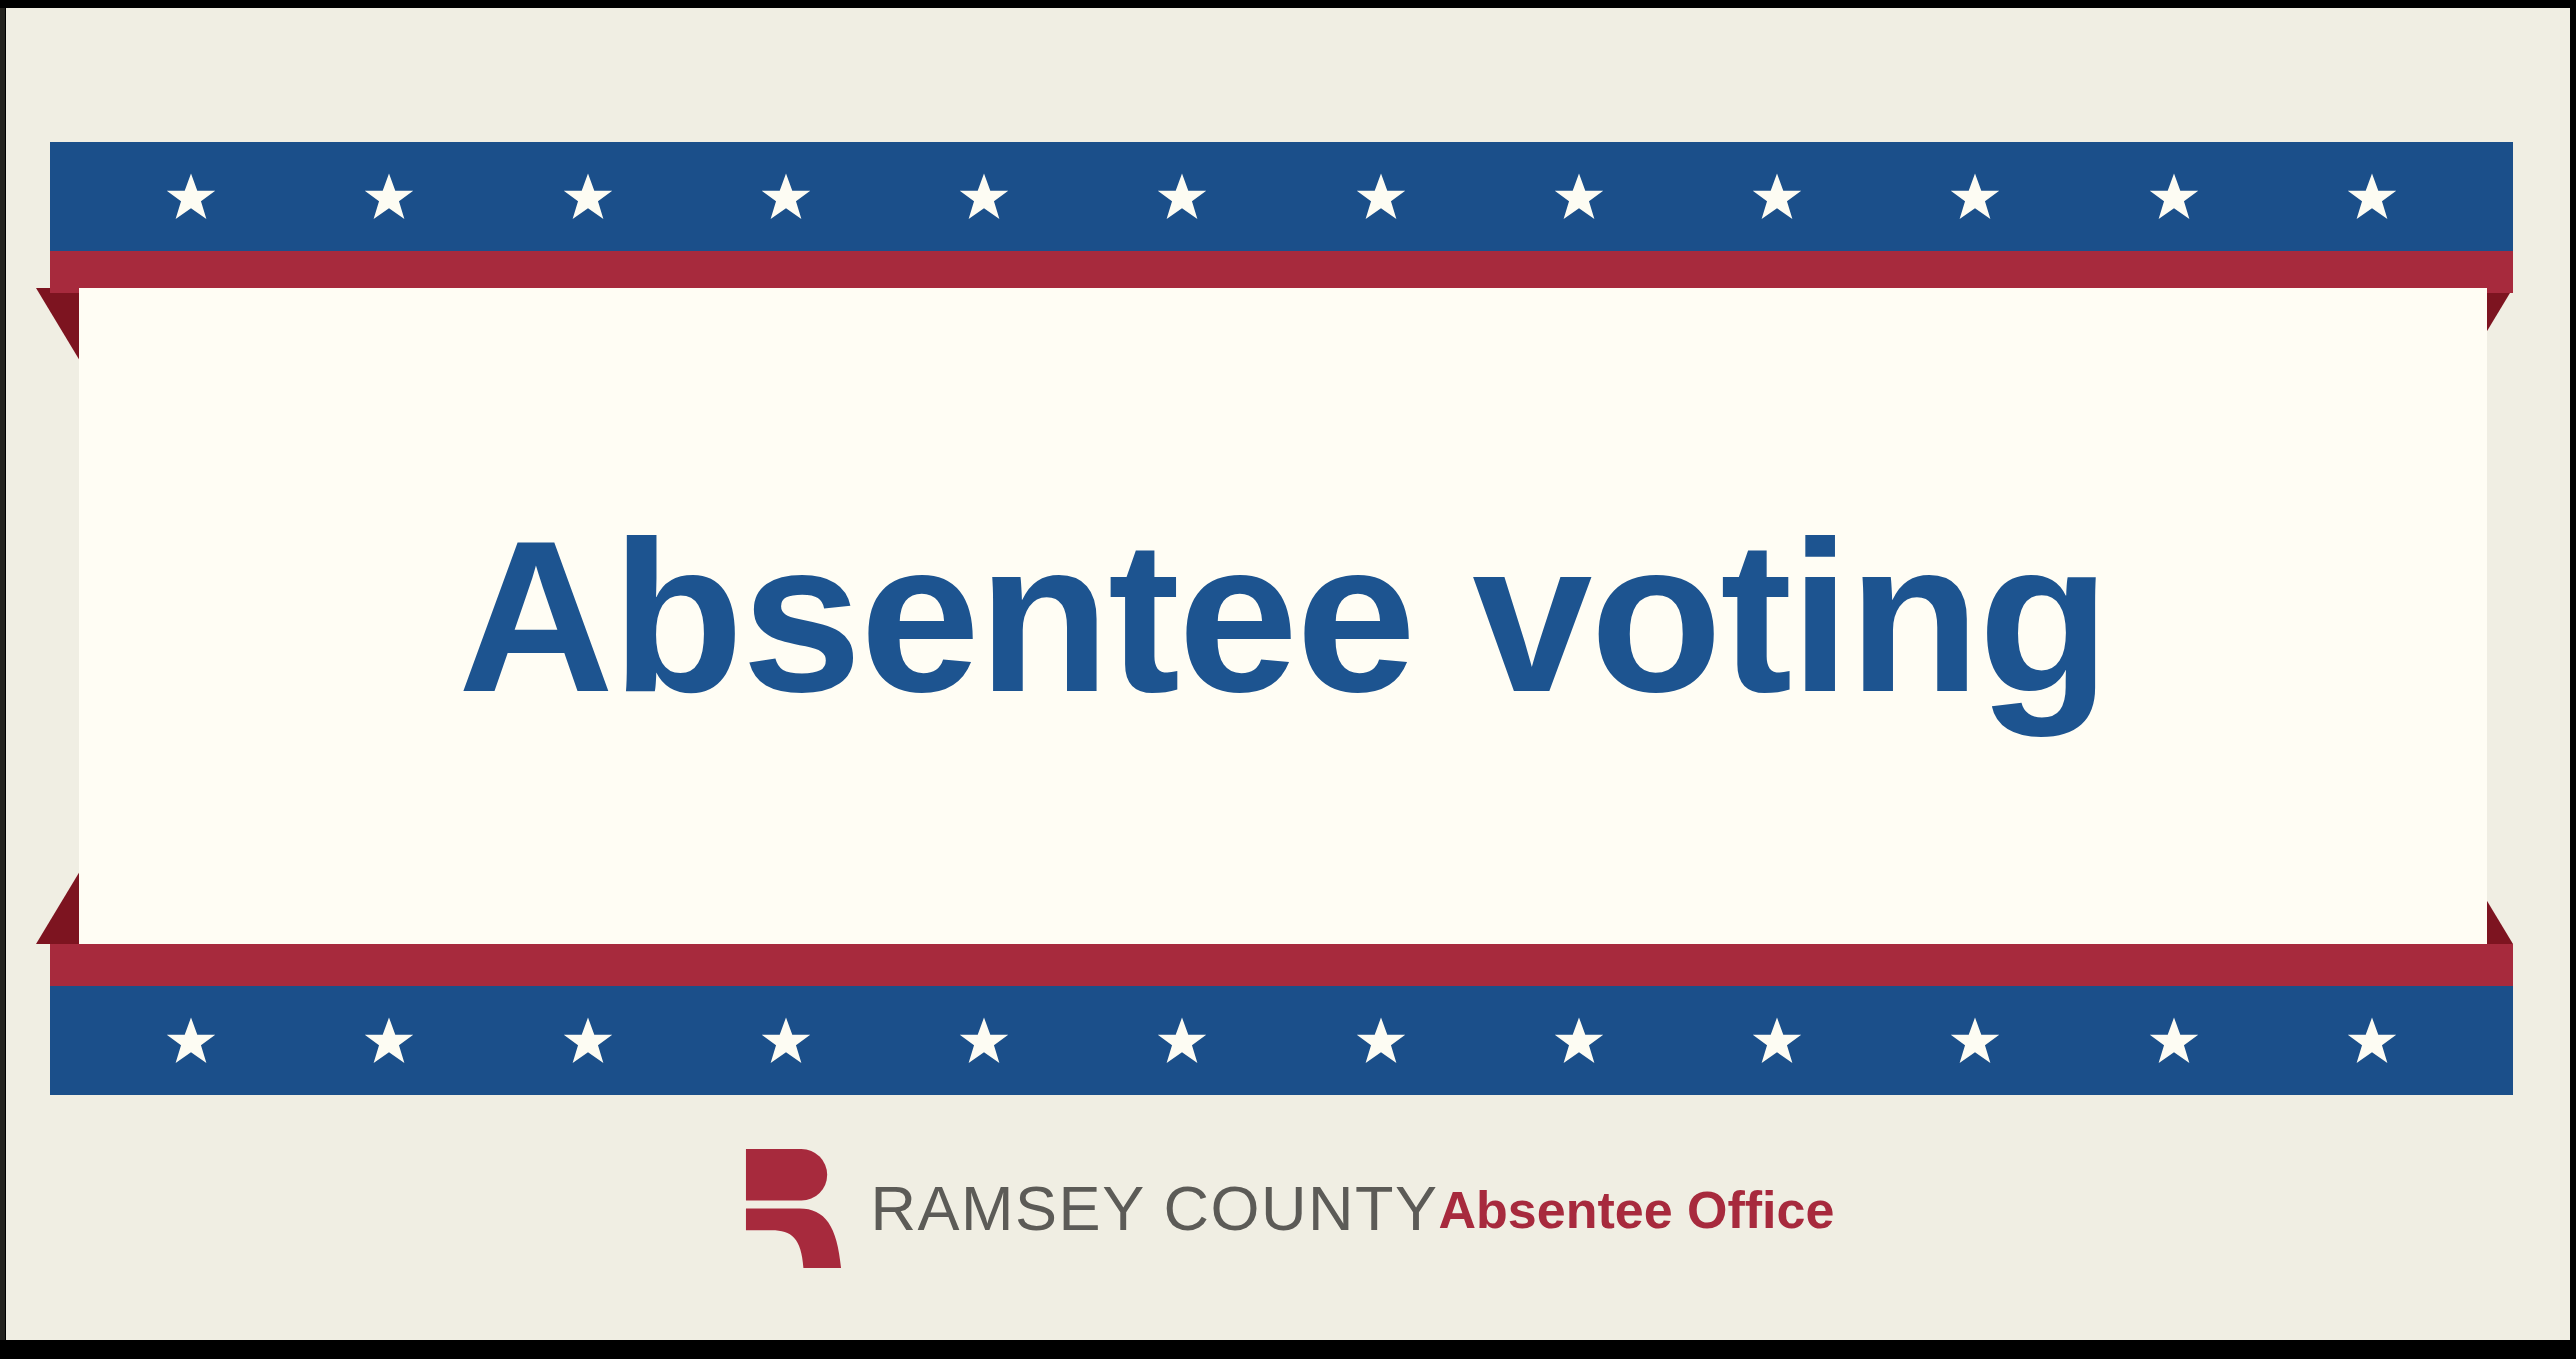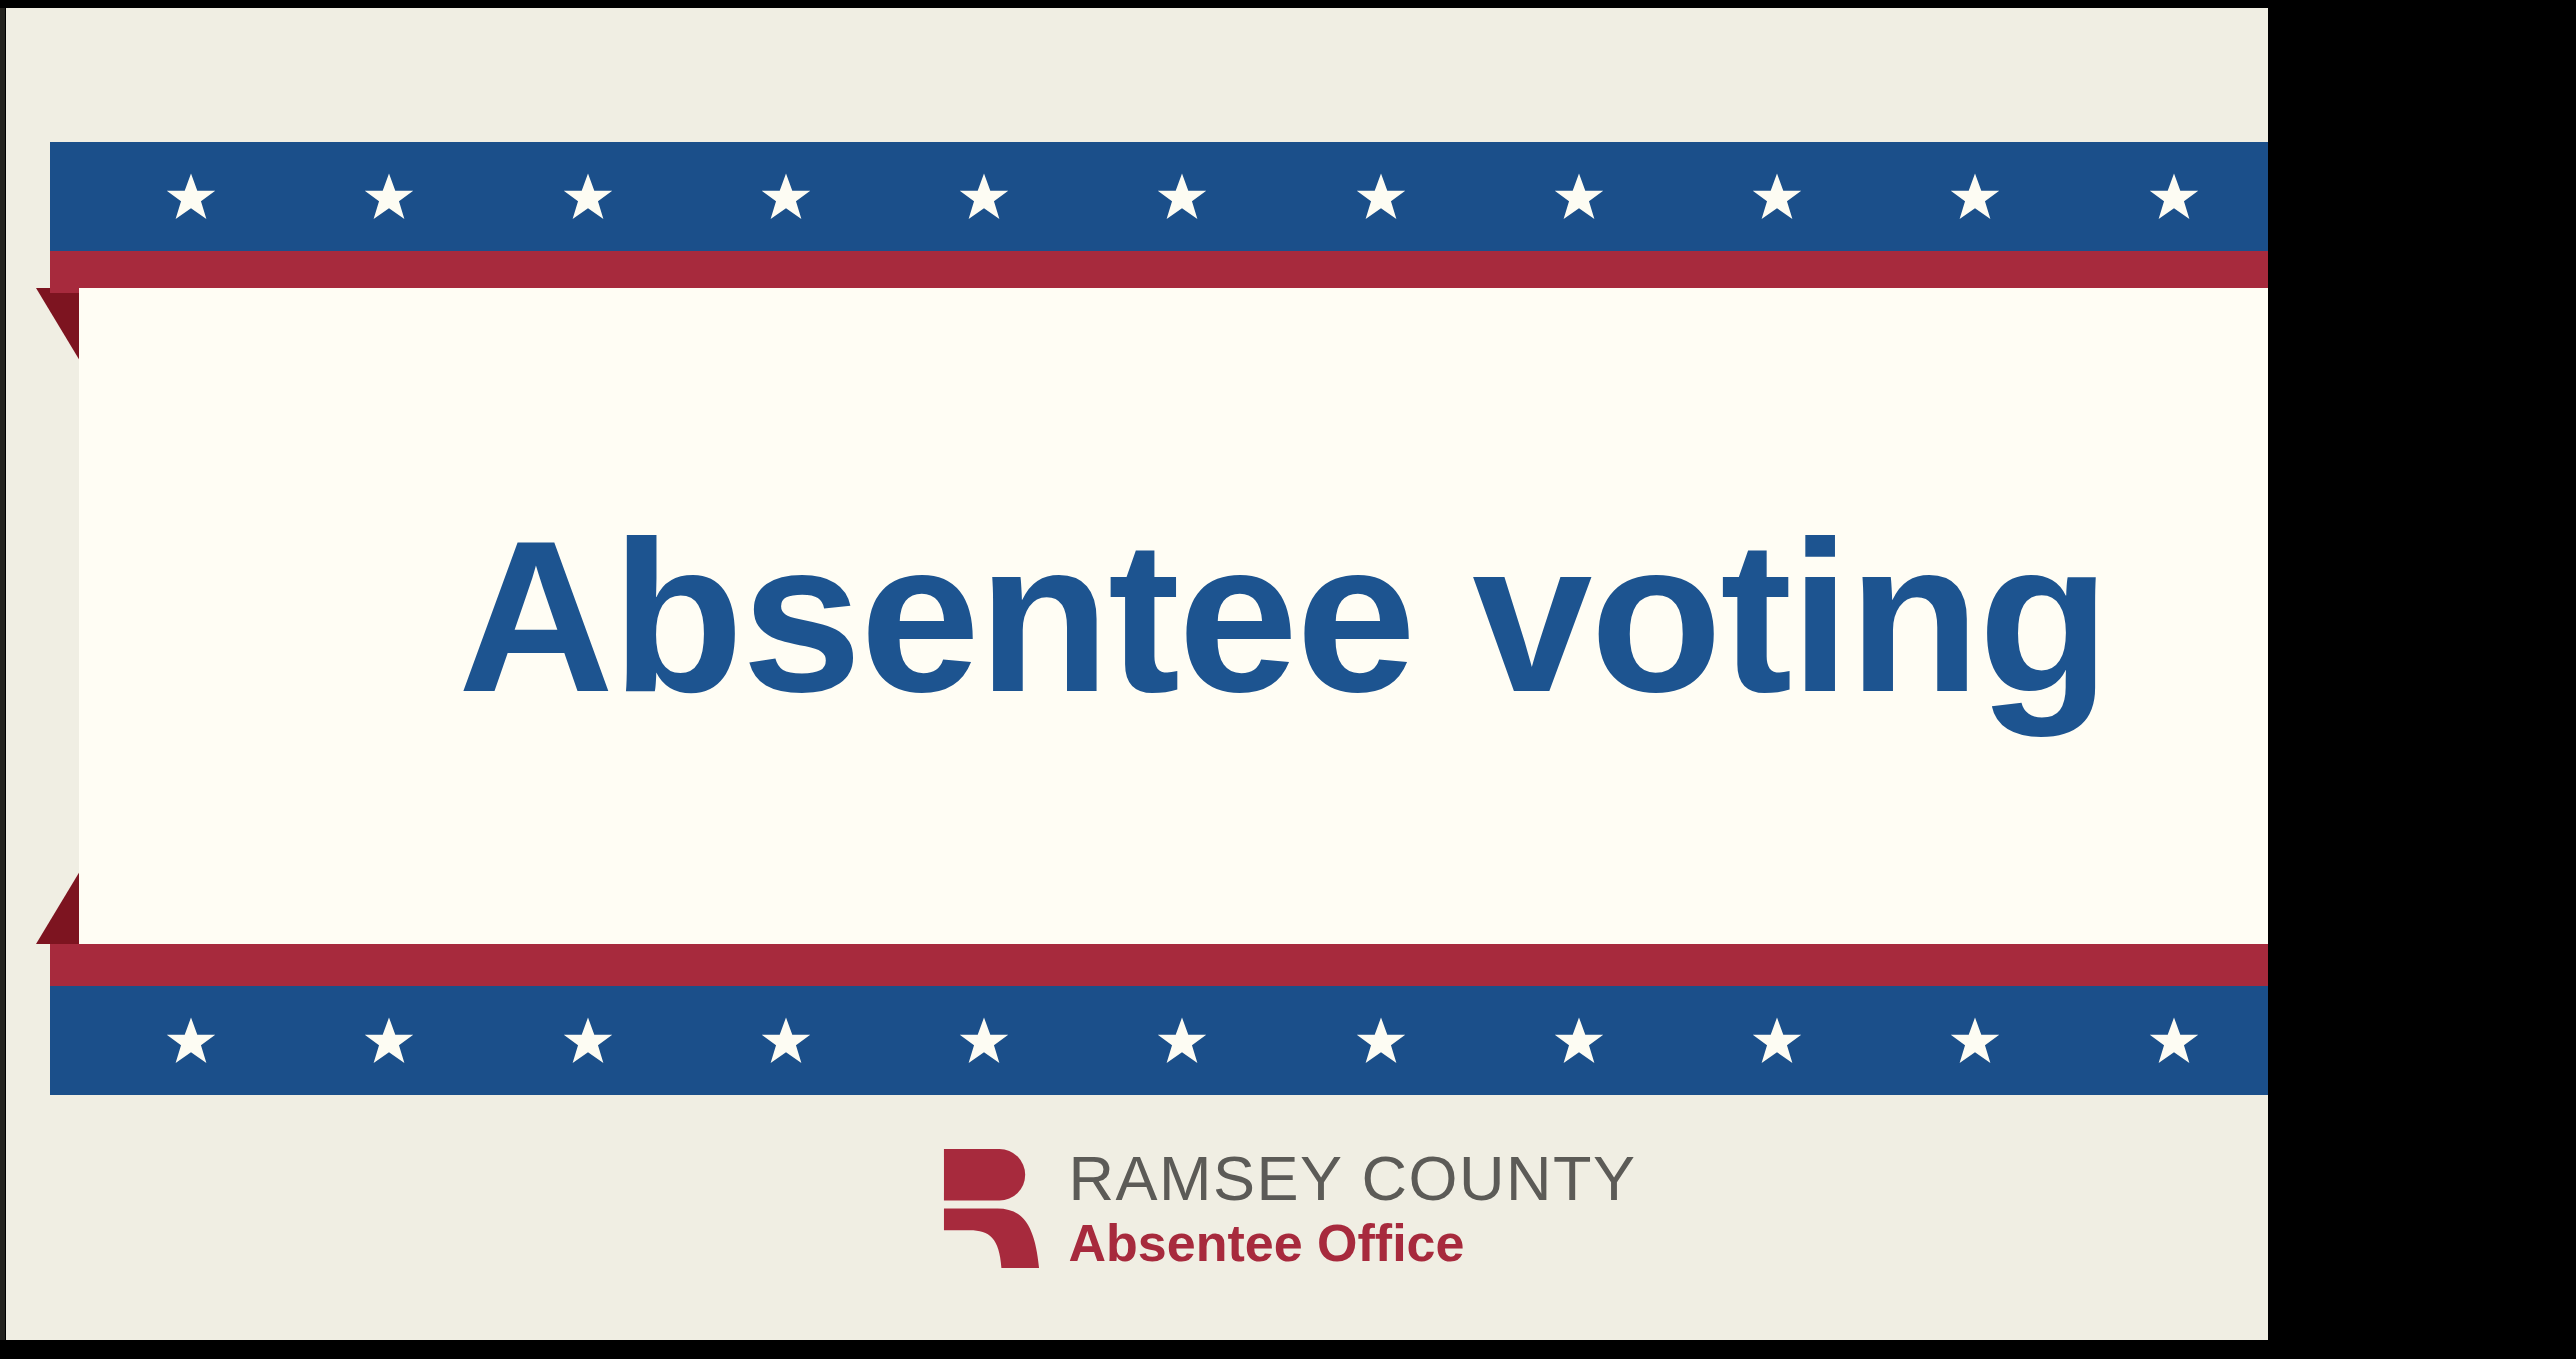--- a/index.html
+++ b/index.html
@@ -3,21 +3,21 @@
 <meta charset="utf-8">
 <title>Absentee voting begins today!</title>
 <style>
   html, body {
     margin: 0;
     padding: 0;
     background: #000;
   }
   #stage {
     position: relative;
-    width: 2268px;
+    width: 2576px;
     height: 1359px;
     background: #000000;
     overflow: hidden;
     font-family: "Liberation Sans", sans-serif;
   }
 
   
   .canvas {
     position: absolute;
     left: 6px;
@@ -163,21 +163,21 @@
   }
   .logo-mark {
     width: 103px;
     height: 123px;
     flex: 0 0 auto;
   }
   .logo-mark svg { display: block; width: 100%; height: 100%; }
 
   .logo-words {
     display: flex;
-    flex-direction: column;
+    flex-direction: row;
     justify-content: space-between;
   }
   .logo-title {
     font-family: "Liberation Sans", sans-serif;
     font-weight: normal;
     font-size: 63px;
     line-height: 1.0;
     letter-spacing: 1.5px;
     color: #5c5b57;
     white-space: nowrap;

